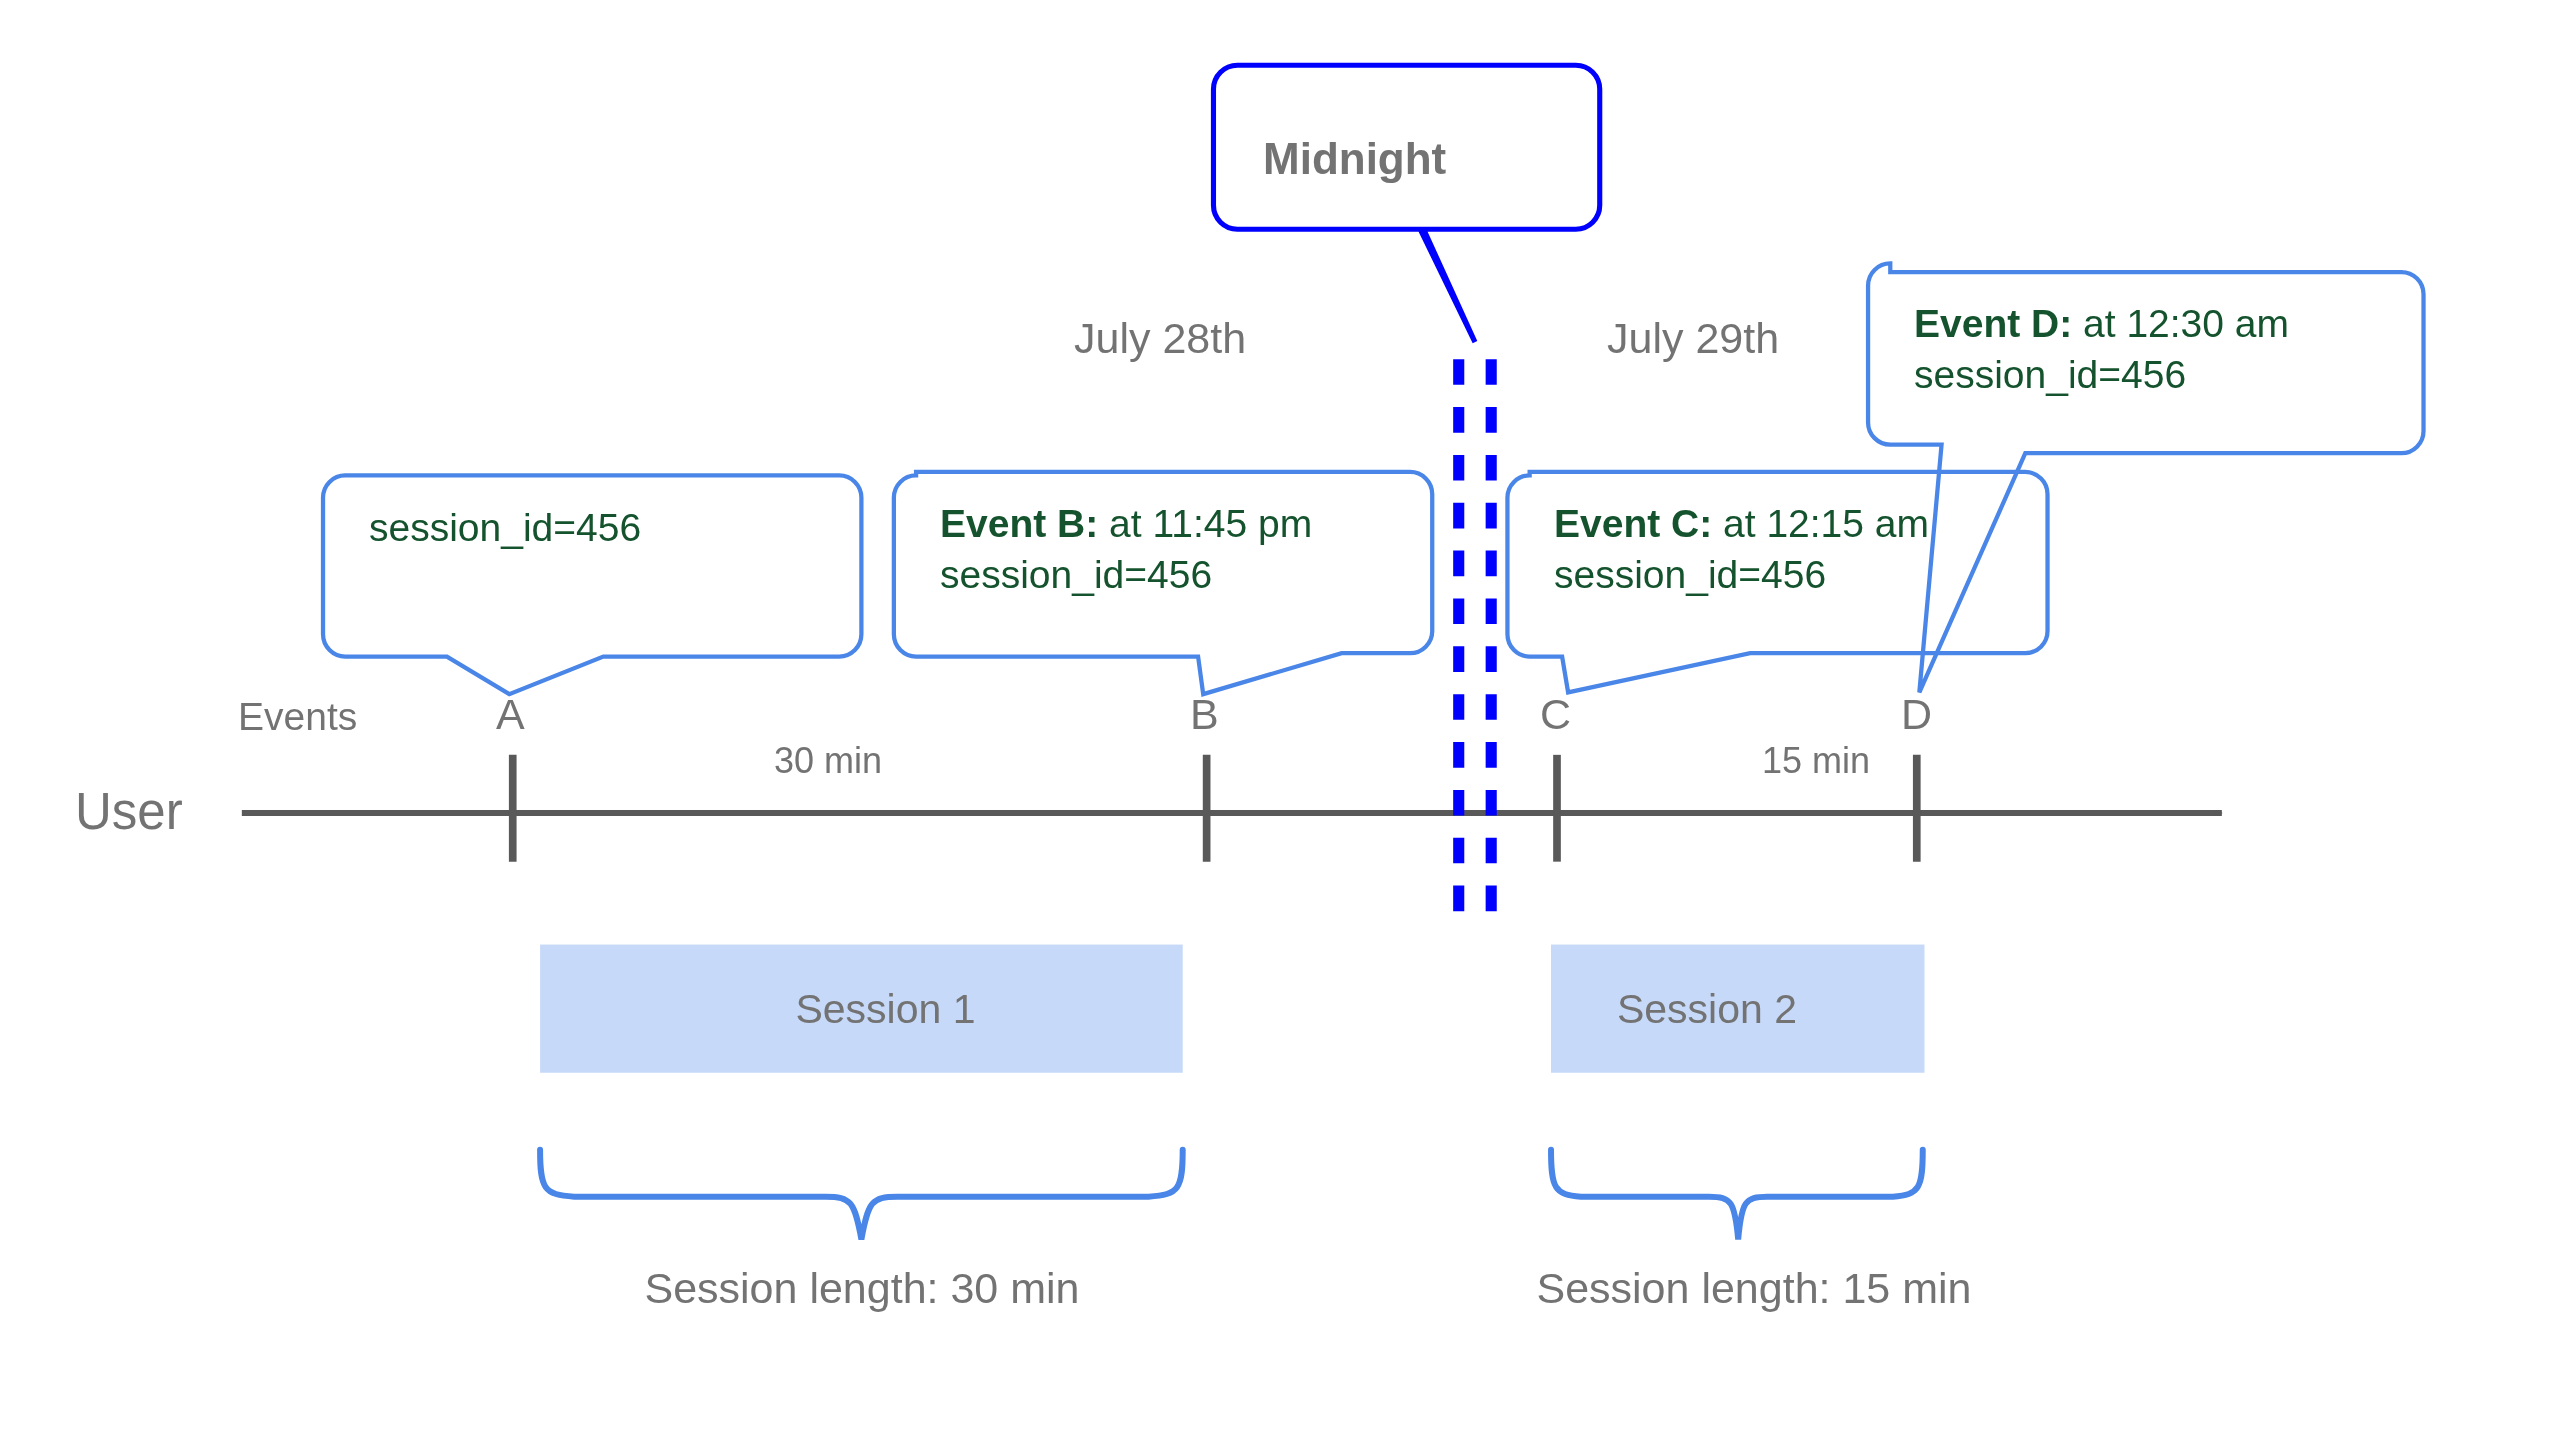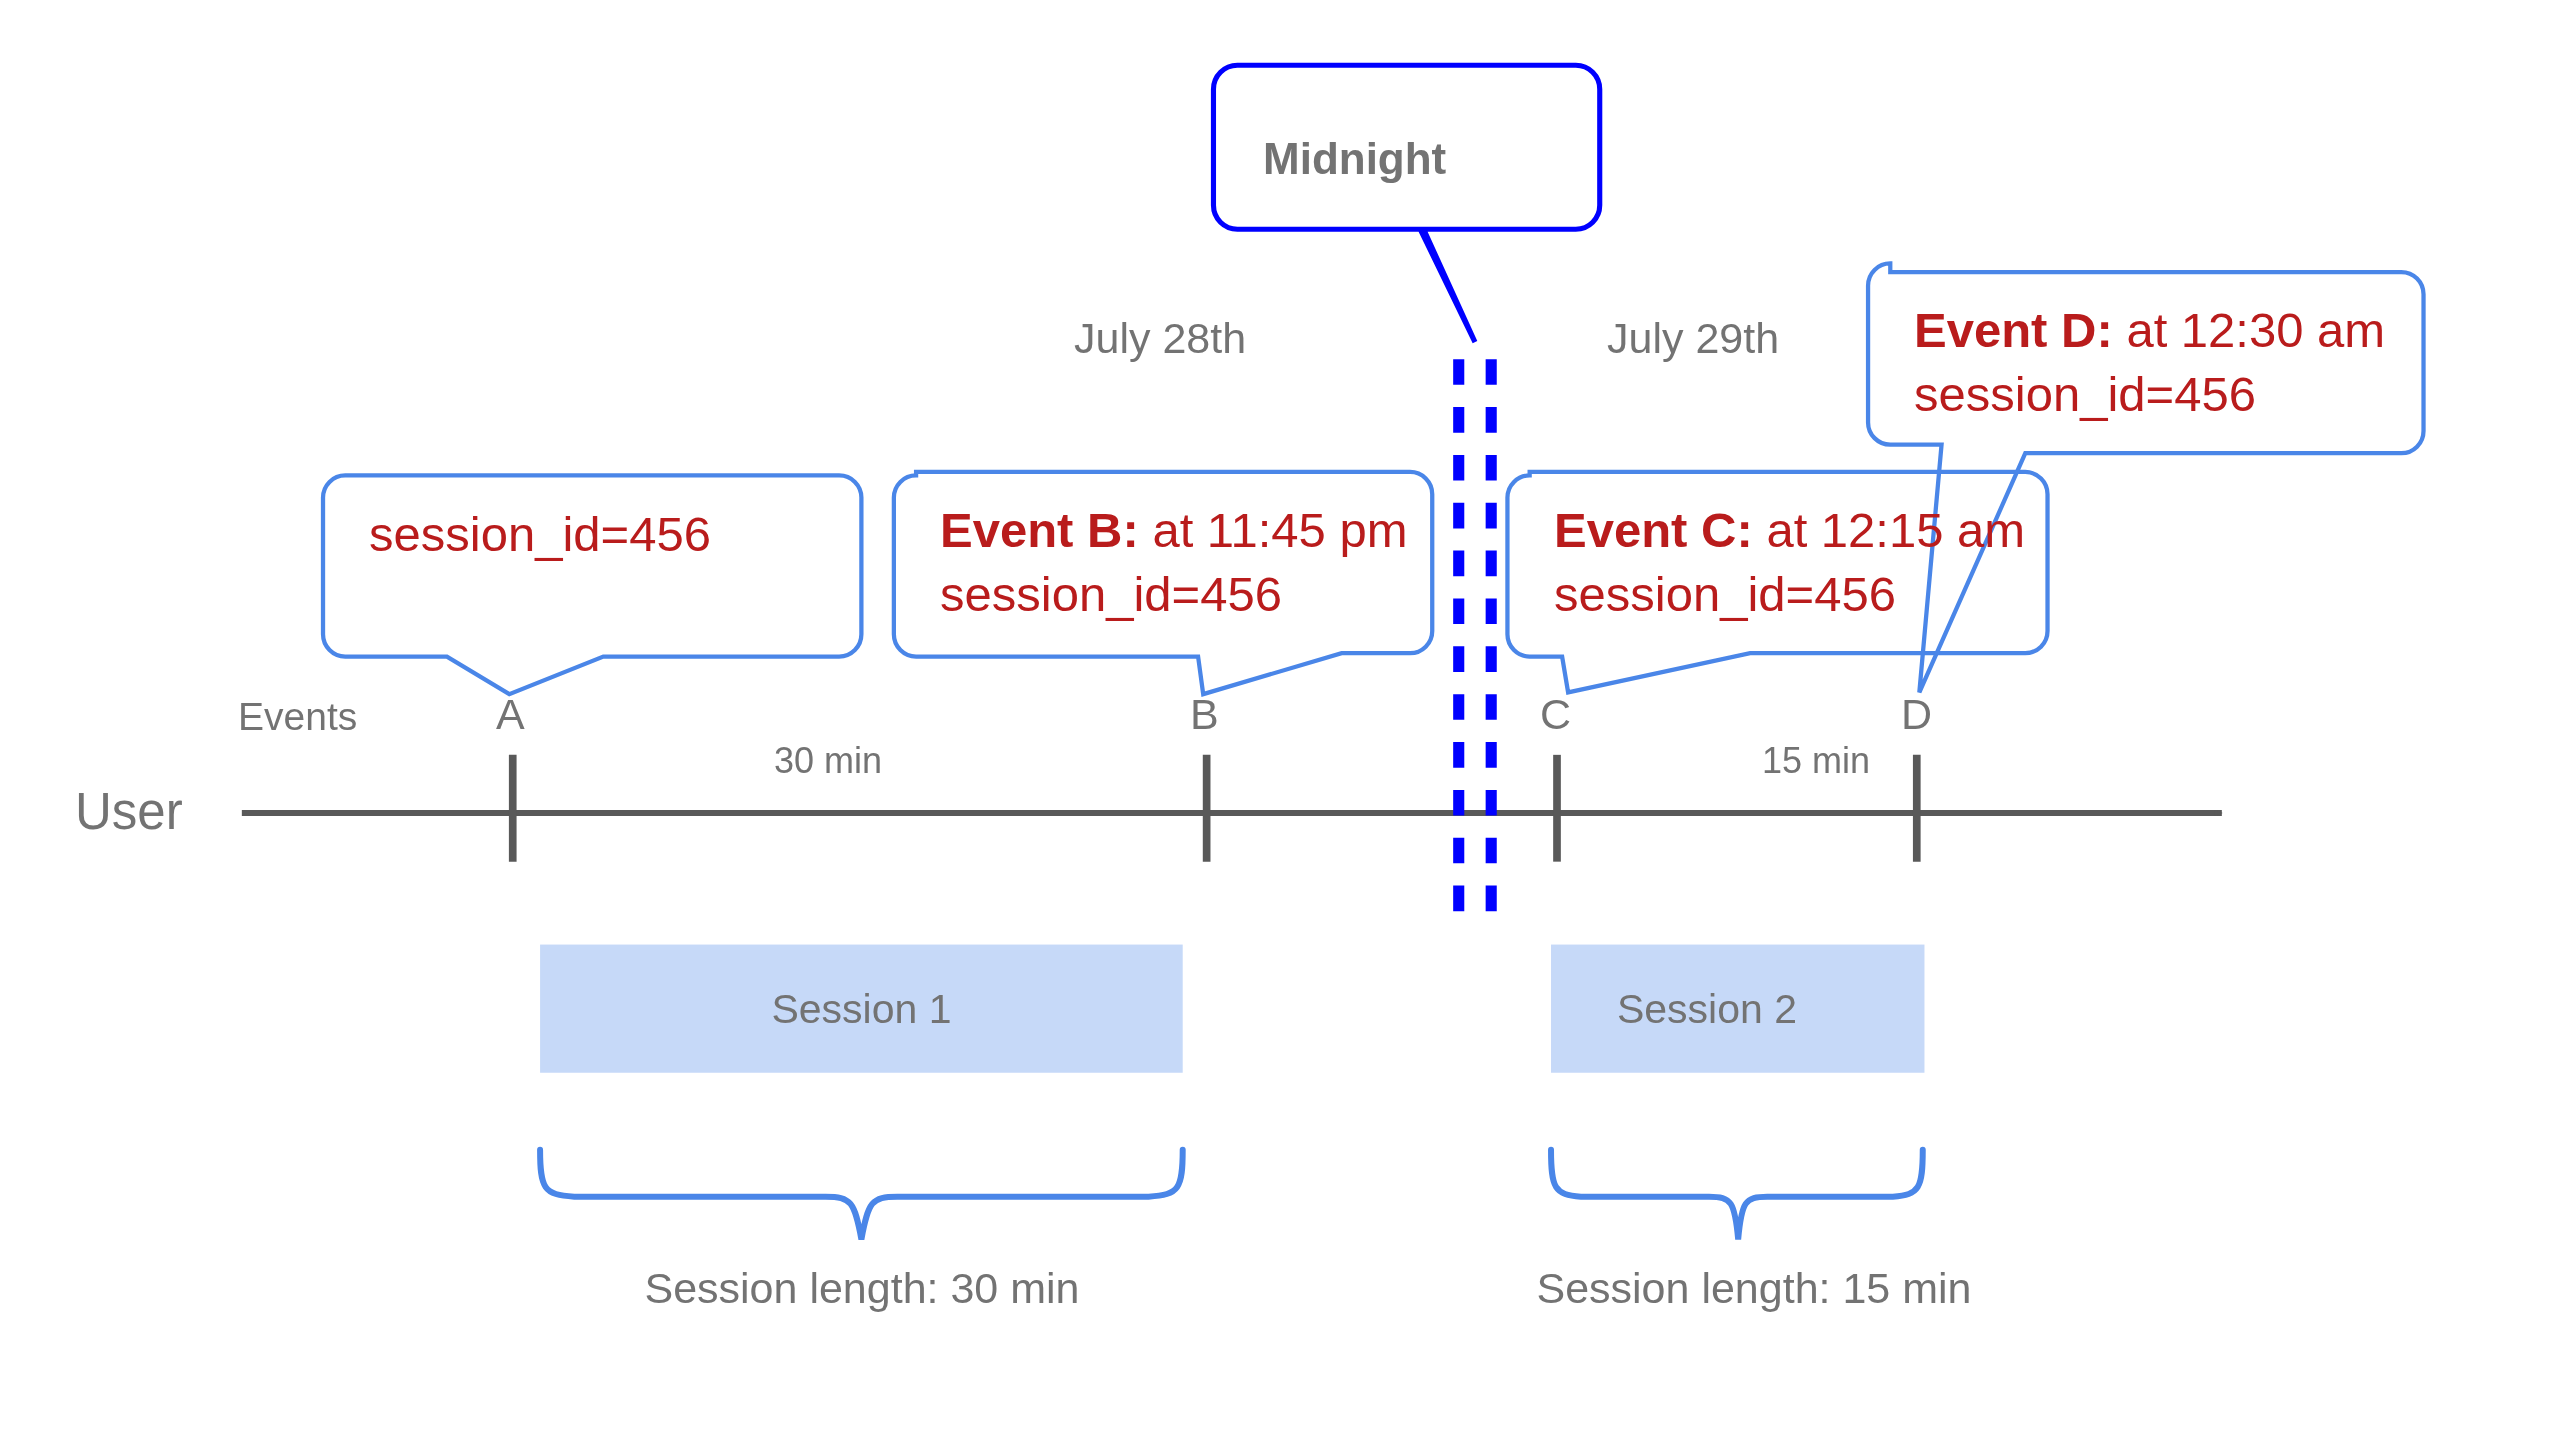--- a/index.html
+++ b/index.html
@@ -32,22 +32,22 @@
   .lbl-date-28   { left: 1031px; }
   .lbl-date-29   { left: 1564px; }
   .lbl-tick      { top: 689px;  font-size: 43px; }
   .lbl-gap       { top: 740px;  font-size: 36px; }
   .lbl-session   { top: 985px; font-size: 41px; text-align: center; }
   .lbl-slen      { top: 1263px; font-size: 43px; text-align: center; }
   .lbl-midnight  { left: 1263px; top: 133px; font-size: 44px; font-weight: bold; }
 
   .callout-text {
     position: absolute;
-    font-size: 49px;
-    color: #b91c1c;
+    font-size: 39px;
+    color: #14532d;
     line-height: 1.30;
   }
   .callout-text b { font-weight: bold; }
 </style>
 </head>
 <body>
 
 <svg id="canvas" viewBox="0 0 2984 1702" xmlns="http://www.w3.org/2000/svg">
 
   <defs>
@@ -160,21 +160,21 @@
 <div class="txt lbl-events">Events</div>
 
 <div class="txt lbl-tick" style="left:496px;">A</div>
 <div class="txt lbl-tick" style="left:1190px;">B</div>
 <div class="txt lbl-tick" style="left:1540px;">C</div>
 <div class="txt lbl-tick" style="left:1901px;">D</div>
 
 <div class="txt lbl-gap" style="left:774px;">30 min</div>
 <div class="txt lbl-gap" style="left:1762px;">15 min</div>
 
-<div class="txt lbl-session" style="left:540px; width:643px;">Session 1</div>
+<div class="txt lbl-session" style="left:564px; width:643px;">Session 1</div>
 <div class="txt lbl-session" style="left:1551px; width:312px;">Session 2</div>
 
 <div class="txt lbl-slen" style="left:520px; width:684px;">Session length: 30 min</div>
 <div class="txt lbl-slen" style="left:1412px; width:684px;">Session length: 15 min</div>
 
 <div class="callout-text" style="left:369px; top:503px;">
   <div>session_id=456</div>
 </div>
 
 <div class="callout-text" style="left:940px; top:499px;">

